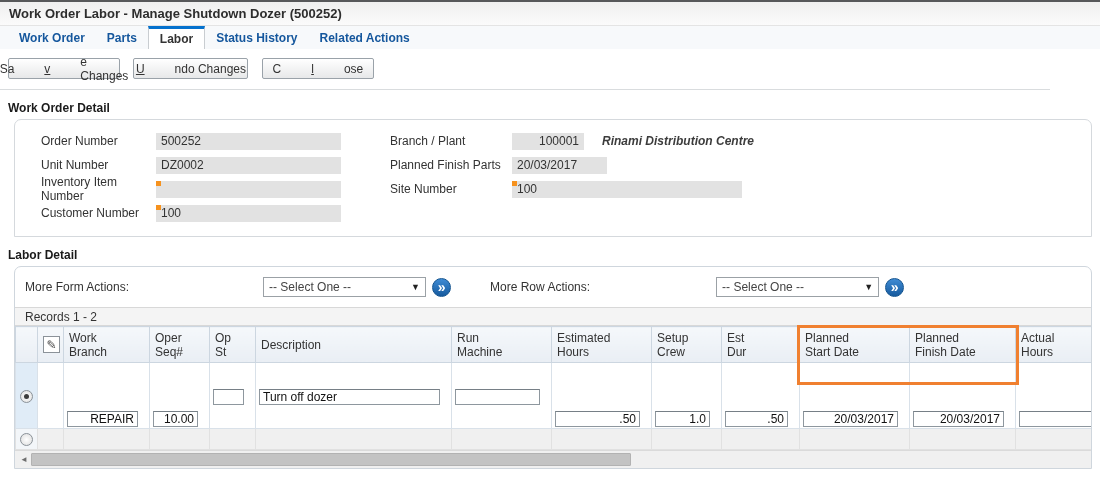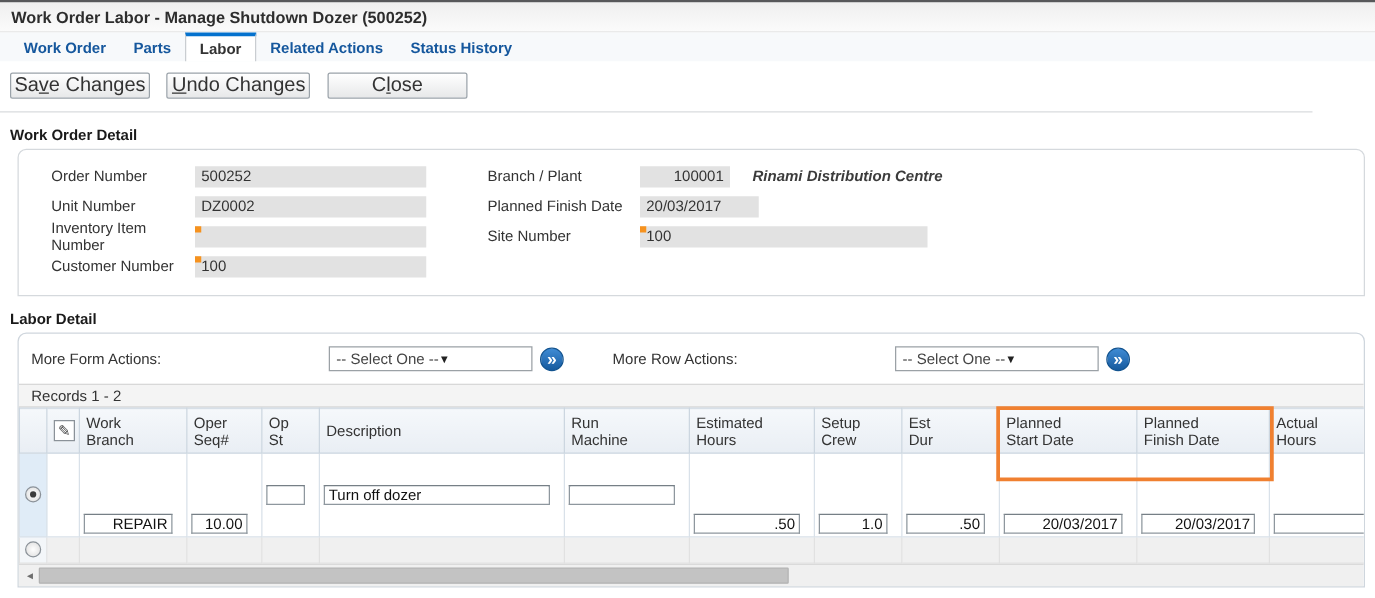--- a/index.html
+++ b/index.html
@@ -12,21 +12,21 @@
 
   .tabbar { height:23px; background:#f7f9fb; display:flex; align-items:stretch; padding-left:8px; }
   .tab { font-size:12px; font-weight:bold; color:#15579d; padding:5px 11px 0 11px; cursor:pointer; white-space:nowrap; }
   .tab.active { background:#fff; color:#333; border-top:3px solid #0572ce; border-left:1px solid #c9cdd1; border-right:1px solid #c9cdd1; padding-top:3px; }
 
   .detail-panel { height:35px; border:1px solid #dcdfe2; border-top:none; border-radius:0 0 8px 8px; display:flex; align-items:center; padding-left:12px; }
   .detail-panel h2 { font-size:15px; font-weight:bold; color:#1a1a1a; }
 
   .button-row { padding:9px 0 9px 8px; height:40px; }
   .btn { display:inline-flex; align-items:center; justify-content:center; width:112px; height:21px; margin-right:9px;
-         background:linear-gradient(#ffffff,#e7e8e9); border:1px solid #9aa2a9; border-radius:2px; font-size:16px; color:#333; cursor:pointer; }
+         background:linear-gradient(#ffffff,#e7e8e9); border:1px solid #9aa2a9; border-radius:2px; font-size:12px; color:#333; cursor:pointer;gap:30px; }
   .btn.w115 { width:115px; }
   .btn .key { text-decoration:underline; }
 
   .divider { height:1px; width:1050px; background:#d9dcde; }
 
   .section-label { font-size:12px; font-weight:bold; color:#1a1a1a; margin:11px 0 4px 8px; }
 
   .wo-panel { position:relative; margin-left:14px; width:1078px; height:118px; border:1px solid #d5d9dd; border-radius:7px 7px 0 0; padding-top:9px; }
   .fld-row { height:24px; display:flex; align-items:center; padding-left:26px; }
   .fld-label { width:115px; font-size:12px; color:#333; flex:none; }
@@ -36,21 +36,21 @@
   .fld-box.w95  { width:95px; }
   .fld-box.w230 { width:230px; }
   .assist-marker { position:absolute; top:0; left:0; width:5px; height:5px; background:#f6921e; }
   .right-col { position:absolute; top:9px; left:349px; }
   .right-col .fld-label { width:122px; }
   .fld-note { font-size:12px; font-style:italic; color:#3c3c3c; margin-left:18px;font-weight:bold; }
 
   .grid-panel { position:relative; margin-left:14px; margin-top:2px; width:1078px; border:1px solid #cfd6dd; border-radius:7px 7px 0 0; overflow:hidden; background:#fff; }
   .actions-row { display:flex; align-items:center; height:40px; padding-left:10px; }
   .actions-label { font-size:12px; color:#333; }
-  .fake-select { width:163px; height:20px; border:1px solid #9ba1a6; background:#fff; display:flex; align-items:center; justify-content:flex-start; padding:0 5px; font-size:12px; color:#444; cursor:pointer; }
+  .fake-select { width:163px; height:20px; border:1px solid #9ba1a6; background:#fff; display:flex; align-items:center; justify-content:space-between; padding:0 5px; font-size:12px; color:#444; cursor:pointer; }
   .fake-select .arr { font-size:9px; color:#222; }
   .go-btn { width:19px; height:19px; border-radius:50%; background:linear-gradient(#3f8bd4,#165a9e); border:1px solid #12538f; color:#fff; display:flex; align-items:center; justify-content:center; font-size:14px; font-weight:bold; line-height:1; margin-left:6px; cursor:pointer; }
   .sp1 { width:134px; } .sp2 { width:39px; } .sp3 { width:126px; }
 
   .records-bar { height:19px; background:#f4f4f4; border-top:1px solid #d8d8d8; border-bottom:1px solid #d8d8d8; display:flex; align-items:center; padding-left:10px; font-size:12px; color:#333; }
 
   table.grid { border-collapse:collapse; table-layout:fixed; width:1100px; }
   table.grid th { background:linear-gradient(#f5f8fb,#e9eef4); border:1px solid #ccd6e0; font-weight:normal; font-size:12px; color:#333; text-align:left; padding:2px 5px; height:36px; vertical-align:middle; }
   table.grid th .h1, table.grid th .h2 { display:block; line-height:14px; }
   table.grid td { border:1px solid #d9e1e9; height:21px; padding:1px 3px; background:#fff; }
@@ -77,22 +77,22 @@
   <div class="top-edge"></div>
 
   <div class="titlebar">
     <span>Work Order Labor - Manage Shutdown Dozer (500252)</span>
   </div>
 
   <div class="tabbar">
     <div class="tab">Work Order</div>
     <div class="tab">Parts</div>
     <div class="tab active">Labor</div>
+    <div class="tab">Status History</div>
     <div class="tab">Related Actions</div>
-    <div class="tab">Status History</div>
   </div>
 
 
   <div class="button-row">
     <div class="btn">
         <span>Sa</span>
         <span class="key">v</span>
         <span>e Changes</span>
       </div>
     <div class="btn w115">
@@ -140,21 +140,21 @@
 
     <div class="right-col">
       <div class="fld-row">
         <span class="fld-label">Branch / Plant</span>
         <span class="fld-box w72">
             <span>100001</span>
           </span>
         <span class="fld-note">Rinami Distribution Centre</span>
       </div>
       <div class="fld-row">
-        <span class="fld-label">Planned Finish Date</span>
+        <span class="fld-label">Planned Finish Parts</span>
         <span class="fld-box w95">
             <span>20/03/2017</span>
           </span>
       </div>
       <div class="fld-row">
         <span class="fld-label">Site Number</span>
         <span class="fld-box w230">
             <span class="assist-marker"></span>
             <span>100</span>
           </span>

